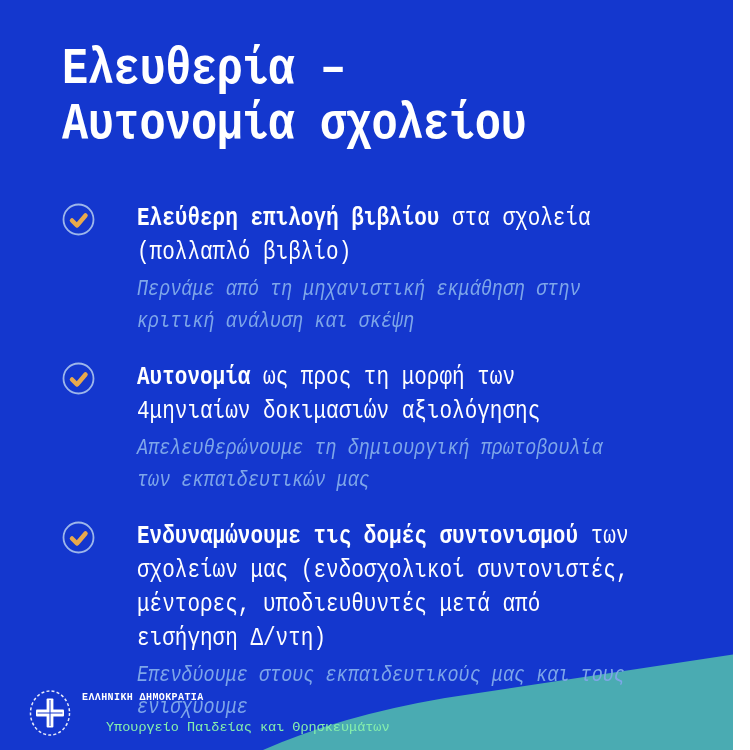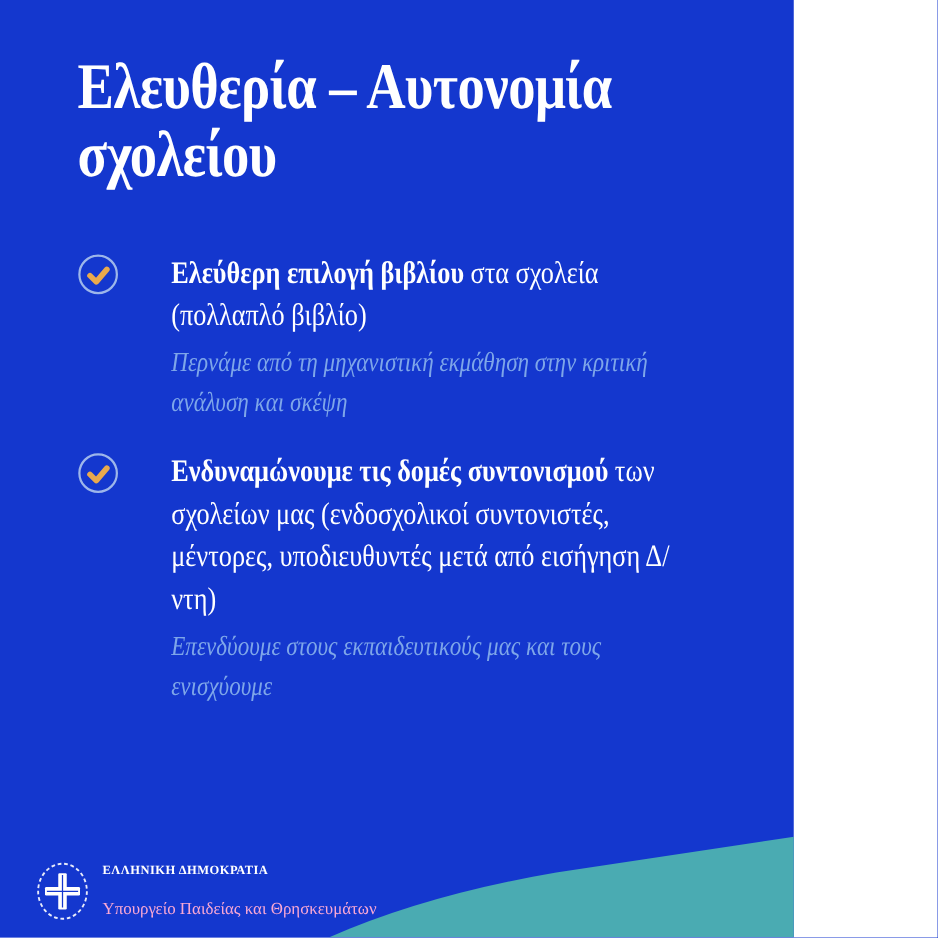--- a/index.html
+++ b/index.html
@@ -1,21 +1,21 @@
 <!DOCTYPE html>
 <html style="--bg-color: #1437ce; --accent-color: #4aabb2; --check-color: #e9a94c; --circle-stroke-color: #9db6ea; --subtext-color: #7ea6e9;"><head>
 <meta charset="utf-8">
 <style>
   html,body { margin:0; padding:0; }
   .canvas {
     position: relative;
-    width: 635px; height: 750px;
+    width: 733px; height: 750px;
     background: var(--bg-color, #1437ce);
     overflow: hidden;
-    font-family: Liberation Serif, serif;
+    font-family: Liberation Mono, monospace;
   }
   .content { position: relative; padding: 42px 0 0 62px; z-index: 2; }
 
   .page-title {
     width: 640px;
     font-size: 52px;
     font-weight: 700;
     line-height: 55px;
     color: #ffffff;
     transform: scaleX(0.84);
@@ -58,21 +58,21 @@
     z-index: 3;
   }
   .emblem { width: 44px; height: 48px; }
   .emblem .wreath { fill: none; stroke: rgba(255,255,255,0.9); stroke-width: 1.5; }
   .emblem .cross { fill: #ffffff; }
   .emblem .cross-line { stroke: var(--bg-color, #1437ce); stroke-width: 1; }
   .footer-org {
     font-size: 10px; font-weight: 700; letter-spacing: 0.4px;
     color: #ffffff; margin-bottom: 17px;
   }
-  .footer-ministry { font-size: 13.5px; color: #f9a8d4; }
+  .footer-ministry { font-size: 13.5px; color: #86efac; margin-left: 24px; }
 </style>
 </head>
 <body>
 
 <div class="canvas">
 
   <svg class="corner-wedge" viewBox="0 0 750 750" xmlns="http://www.w3.org/2000/svg" aria-hidden="true">
     <path d="M263,750 Q340,716 445,698 L750,652 L750,750 Z"></path>
   </svg>
 
@@ -86,20 +86,30 @@
         <svg class="check-icon" viewBox="0 0 33 33" xmlns="http://www.w3.org/2000/svg" aria-hidden="true">
           <circle cx="16.5" cy="16.5" r="15" fill="none" stroke-width="1.8"></circle>
           <path d="M10 17.5 L15 22.5 L23.5 12.5" fill="none" stroke-width="4.5" stroke-linecap="round" stroke-linejoin="round"></path>
         </svg>
         <div class="bullet-body">
           <div class="bullet-heading"><span class="lead">Ελεύθερη επιλογή βιβλίου</span><span class="rest"> στα σχολεία (πολλαπλό βιβλίο)</span></div>
           <div class="bullet-sub">Περνάμε από τη μηχανιστική εκμάθηση στην κριτική ανάλυση και σκέψη</div>
         </div>
       </div>
 
+      <div class="bullet">
+        <svg class="check-icon" viewBox="0 0 33 33" xmlns="http://www.w3.org/2000/svg" aria-hidden="true">
+          <circle cx="16.5" cy="16.5" r="15" fill="none" stroke-width="1.8"></circle>
+          <path d="M10 17.5 L15 22.5 L23.5 12.5" fill="none" stroke-width="4.5" stroke-linecap="round" stroke-linejoin="round"></path>
+        </svg>
+        <div class="bullet-body">
+          <div class="bullet-heading"><span class="lead">Αυτονομία</span><span class="rest"> ως προς τη μορφή των 4μηνιαίων δοκιμασιών αξιολόγησης</span></div>
+          <div class="bullet-sub">Απελευθερώνουμε τη δημιουργική πρωτοβουλία των εκπαιδευτικών μας</div>
+        </div>
+      </div>
 
       <div class="bullet">
         <svg class="check-icon" viewBox="0 0 33 33" xmlns="http://www.w3.org/2000/svg" aria-hidden="true">
           <circle cx="16.5" cy="16.5" r="15" fill="none" stroke-width="1.8"></circle>
           <path d="M10 17.5 L15 22.5 L23.5 12.5" fill="none" stroke-width="4.5" stroke-linecap="round" stroke-linejoin="round"></path>
         </svg>
         <div class="bullet-body">
           <div class="bullet-heading"><span class="lead">Ενδυναμώνουμε τις δομές συντονισμού</span><span class="rest"> των σχολείων μας (ενδοσχολικοί συντονιστές, μέντορες, υποδιευθυντές μετά από εισήγηση Δ/ντη)</span></div>
           <div class="bullet-sub">Επενδύουμε στους εκπαιδευτικούς μας και τους ενισχύουμε</div>
         </div>

